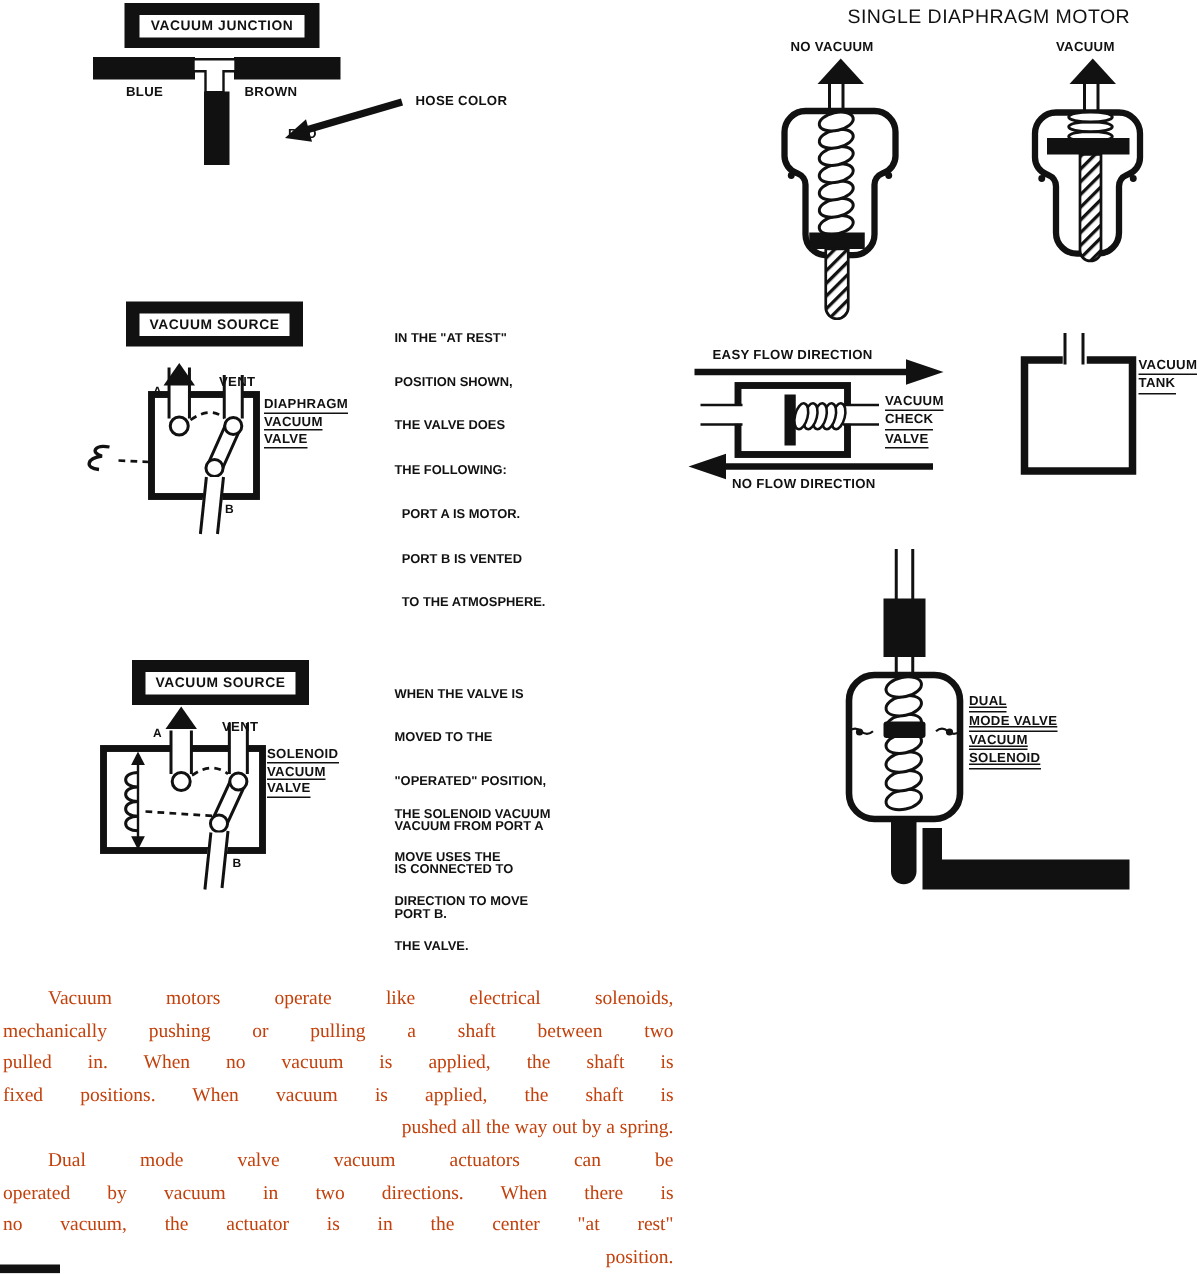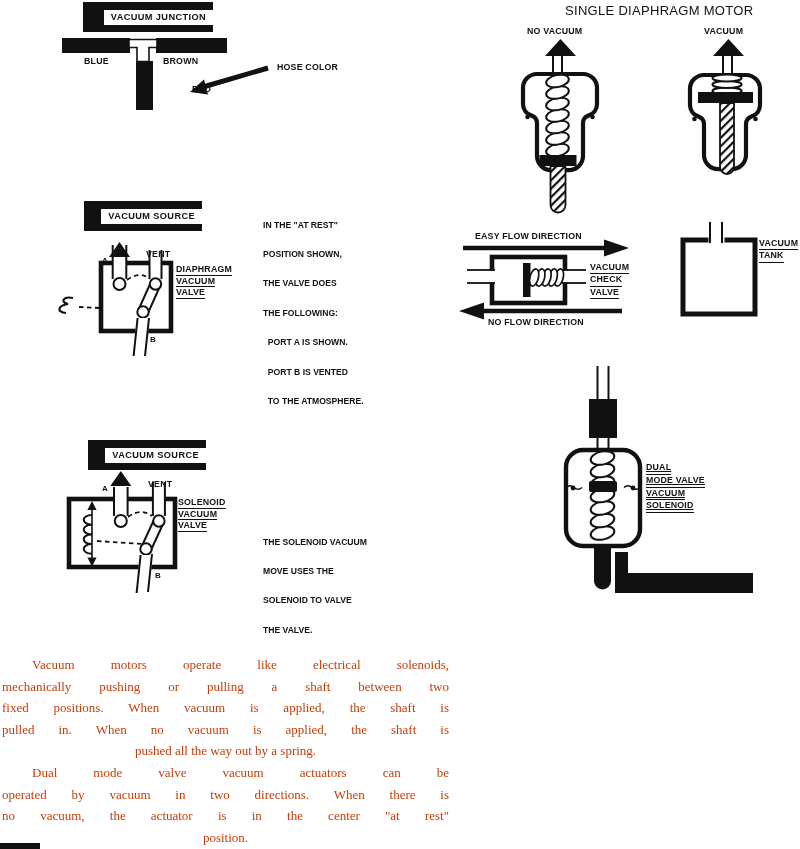--- a/index.html
+++ b/index.html
@@ -2,32 +2,32 @@
 <html><head>
 <meta charset="utf-8">
 <style>
   html,body{margin:0;padding:0;background:#fff;}
   .page{position:relative;width:800px;height:849px;background:#fff;overflow:hidden;
         font-family:"Liberation Sans",sans-serif;color:#111;}
   svg{position:absolute;left:0;top:0;}
   .abs{position:absolute;}
   .lbl{font-weight:bold;font-size:8.8px;letter-spacing:.2px;white-space:nowrap;color:#111;}
   .lbl-lg{font-weight:normal;font-size:13px;letter-spacing:.3px;white-space:nowrap;}
-  .titlebox{background:#111;display:flex;align-items:center;justify-content:flex-end;}
+  .titlebox{background:#111;display:flex;align-items:center;justify-content:center;}
   .titlebox .inner{background:#fff;padding:2px 7px 3px 7px;font-weight:bold;font-size:9.2px;
                    letter-spacing:.4px;white-space:nowrap;color:#111;}
   .ul-name{line-height:10.6px;}
   .ul-name span{display:inline-block;font-weight:bold;font-size:8.8px;letter-spacing:.2px;
                 border-bottom:1.6px solid #111;padding-bottom:0px;white-space:nowrap;}
   .ul-name span{display:block;width:max-content;}
   .desc{font-weight:bold;font-size:8.6px;line-height:9.8px;white-space:pre;color:#111;}
   .bodytext{width:447px;font-family:"Liberation Serif","DejaVu Serif",serif;
             font-size:13px;line-height:21.6px;color:#c2410c;}
   .jline{text-align:justify;text-align-last:justify;}
-  .jline-last{text-align:center;}
+  .jline-last{text-align:right;}
   .ind{padding-left:30px;}
 </style>
 </head>
 <body>
 
 <div class="page">
 
   <svg width="800" height="849" viewBox="0 0 800 849">
     <defs>
       <pattern id="hatch" patternUnits="userSpaceOnUse" width="6" height="6" patternTransform="rotate(45)">
@@ -217,40 +217,48 @@
   <div class="abs ul-name" style="left:176px;top:264px;">
     <span>DIAPHRAGM</span>
     <span>VACUUM</span>
     <span>VALVE</span>
   </div>
   <div class="abs desc" style="left:263px;top:201px;">
     <div>IN THE "AT REST"</div>
     <div>POSITION SHOWN,</div>
     <div>THE VALVE DOES</div>
     <div>THE FOLLOWING:</div>
-    <div>  PORT A IS SHOWN.</div>
+    <div>  PORT A IS MOTOR.</div>
     <div>  PORT B IS VENTED</div>
     <div>  TO THE ATMOSPHERE.</div>
   </div>
 
   <div class="abs titlebox" style="left:88px;top:440px;width:118px;height:30px;">
     <div class="inner">VACUUM SOURCE</div>
   </div>
   <div class="abs lbl" style="left:102px;top:484px;font-size:8px;">A</div>
   <div class="abs lbl" style="left:148px;top:479px;">VENT</div>
   <div class="abs lbl" style="left:155px;top:571px;font-size:8px;">B</div>
   <div class="abs ul-name" style="left:178px;top:497px;">
     <span>SOLENOID</span>
     <span>VACUUM</span>
     <span>VALVE</span>
   </div>
+  <div class="abs desc" style="left:263px;top:438px;">
+    <div>WHEN THE VALVE IS</div>
+    <div>MOVED TO THE</div>
+    <div>"OPERATED" POSITION,</div>
+    <div>VACUUM FROM PORT A</div>
+    <div>IS CONNECTED TO</div>
+    <div>PORT B.</div>
+  </div>
   <div class="abs desc" style="left:263px;top:518px;">
     <div>THE SOLENOID VACUUM</div>
     <div>MOVE USES THE</div>
-    <div>SOLENOID TO VALVE</div>
+    <div>DIRECTION TO MOVE</div>
     <div>THE VALVE.</div>
   </div>
 
   <div class="abs lbl-lg" style="left:565px;top:3px;">SINGLE DIAPHRAGM MOTOR</div>
   <div class="abs lbl" style="left:527px;top:26px;">NO VACUUM</div>
   <div class="abs lbl" style="left:704px;top:26px;">VACUUM</div>
 
   <div class="abs lbl" style="left:475px;top:231px;">EASY FLOW DIRECTION</div>
   <div class="abs lbl" style="left:488px;top:317px;">NO FLOW DIRECTION</div>
   <div class="abs ul-name" style="left:590px;top:262px;line-height:11.4px;">
@@ -268,22 +276,22 @@
     <span>DUAL</span>
     <span>MODE VALVE</span>
     <span>VACUUM</span>
     <span>SOLENOID</span>
   </div>
 
   <div class="abs bodytext" style="left:2px;top:654px;">
     <div>
       <div class="jline ind">Vacuum motors operate like electrical solenoids,</div>
       <div class="jline">mechanically pushing or pulling a shaft between two</div>
+      <div class="jline">pulled in.  When no vacuum is applied, the shaft is</div>
       <div class="jline">fixed positions.  When vacuum is applied, the shaft is</div>
-      <div class="jline">pulled in.  When no vacuum is applied, the shaft is</div>
       <div class="jline-last">pushed all the way out by a spring.</div>
     </div>
     <div>
       <div class="jline ind">Dual  mode  valve  vacuum  actuators  can  be</div>
       <div class="jline">operated by vacuum in two directions.  When there is</div>
       <div class="jline">no vacuum, the actuator is in the center "at rest"</div>
       <div class="jline-last">position.</div>
     </div>
   </div>
 

